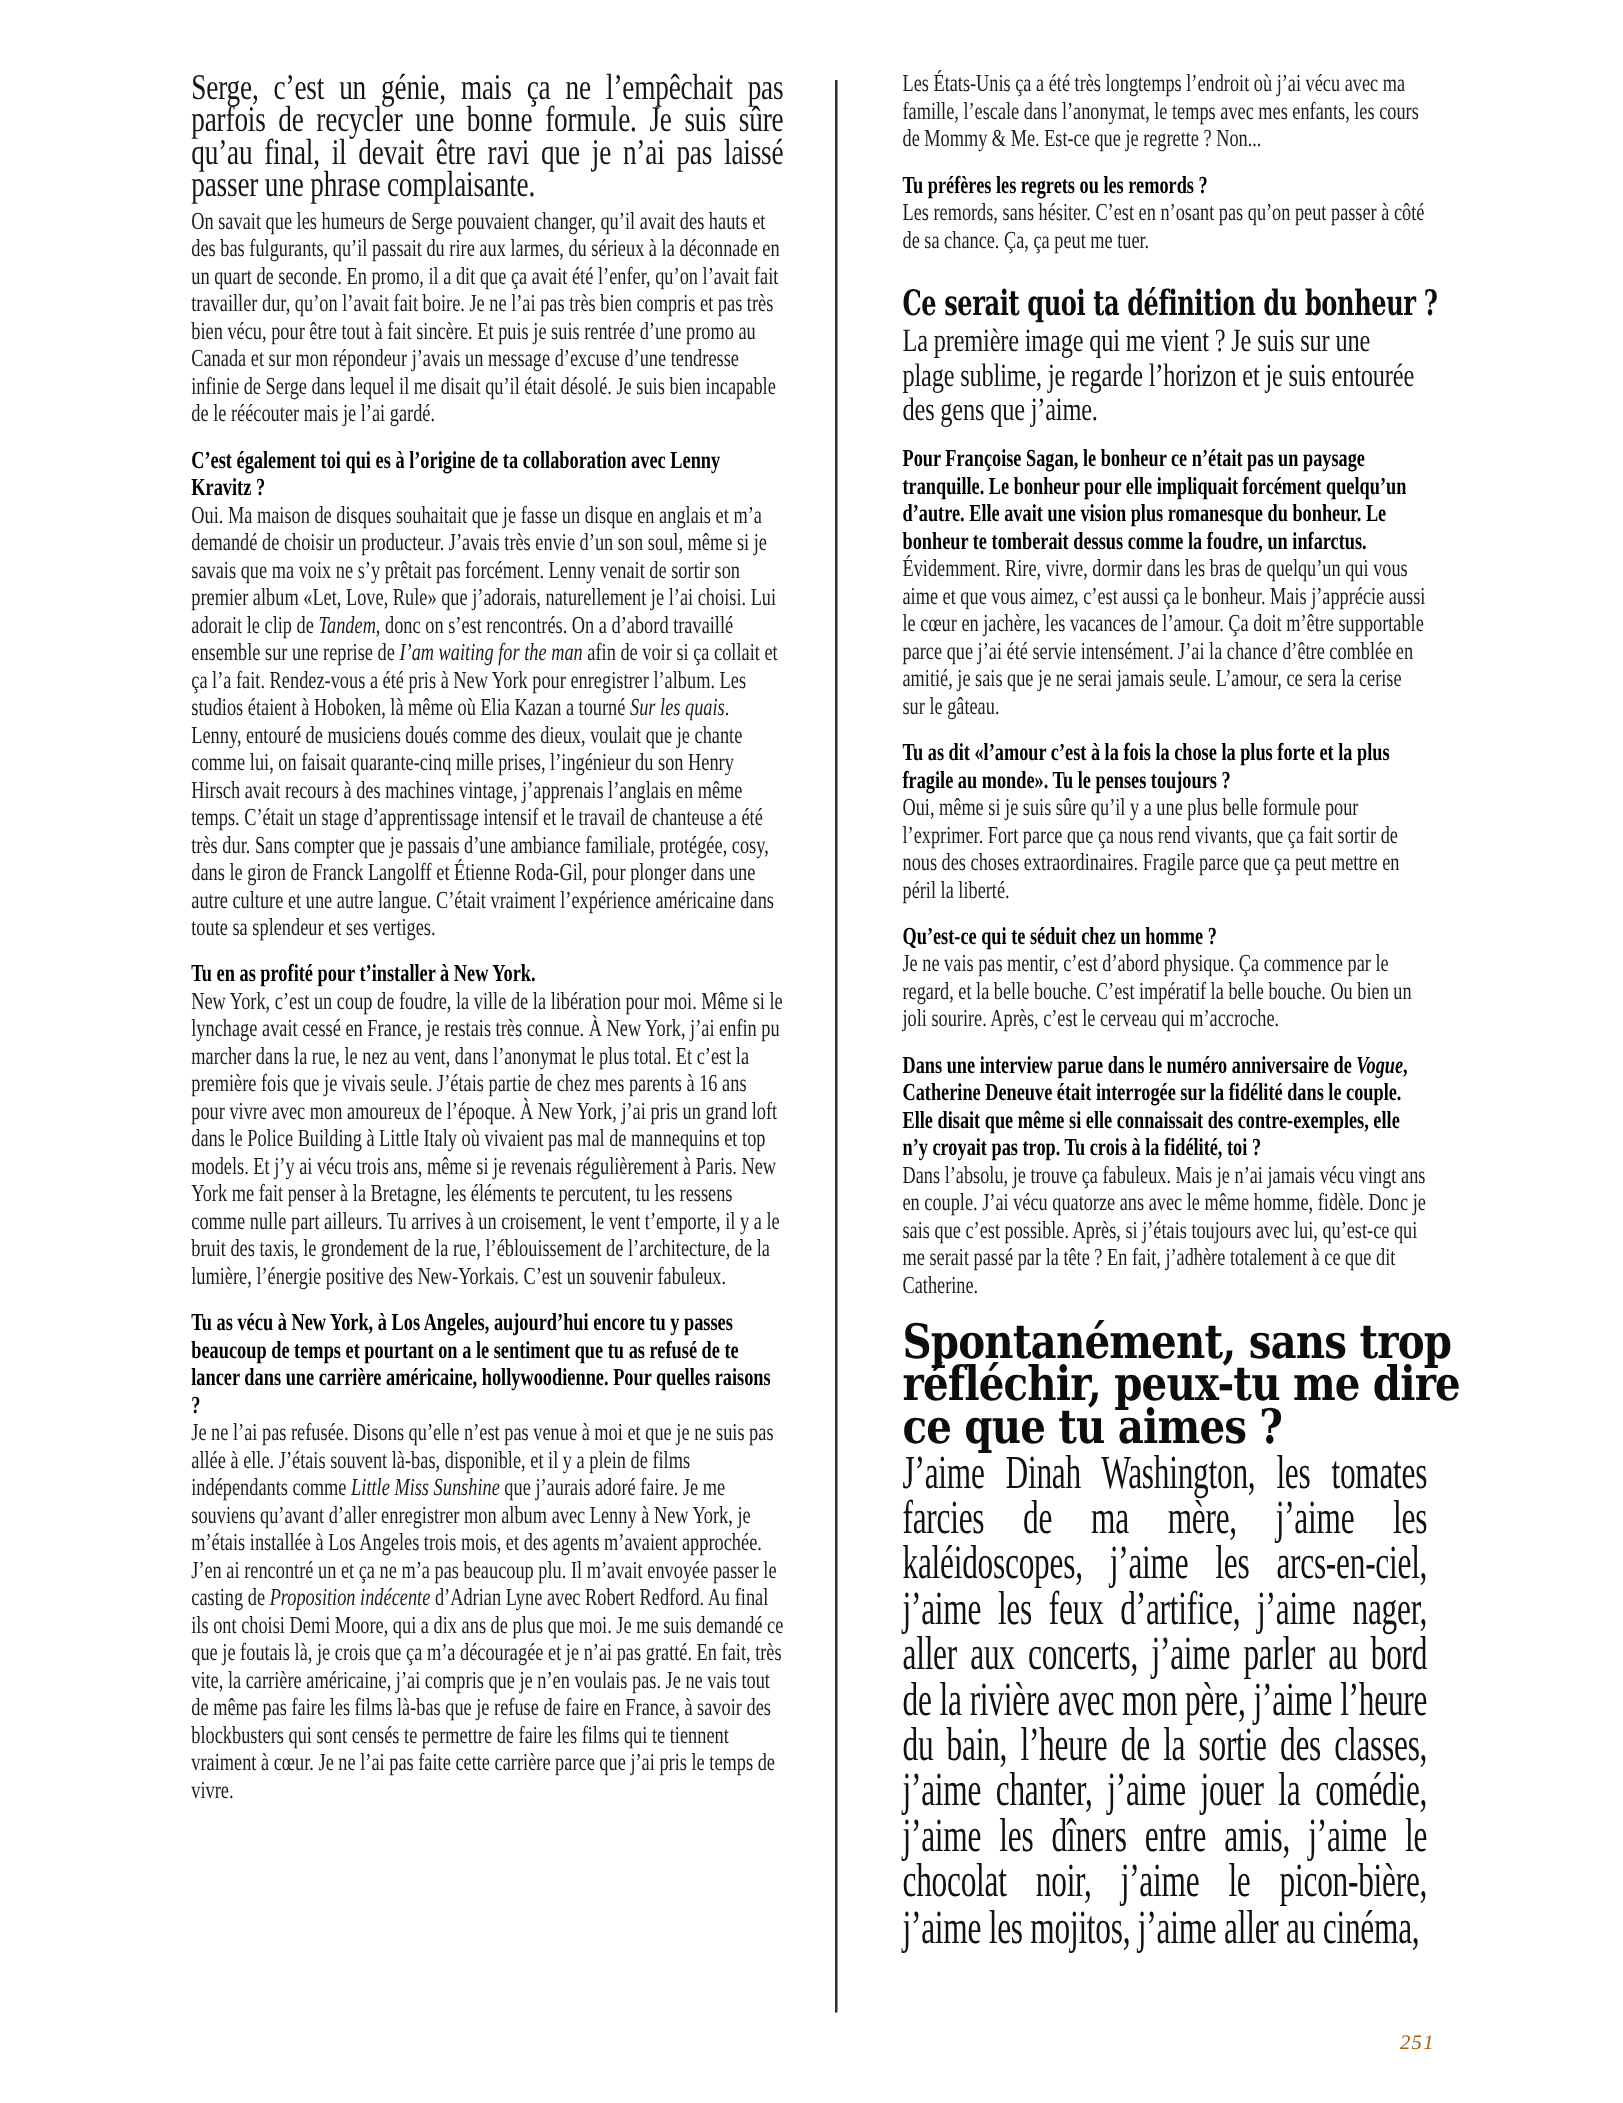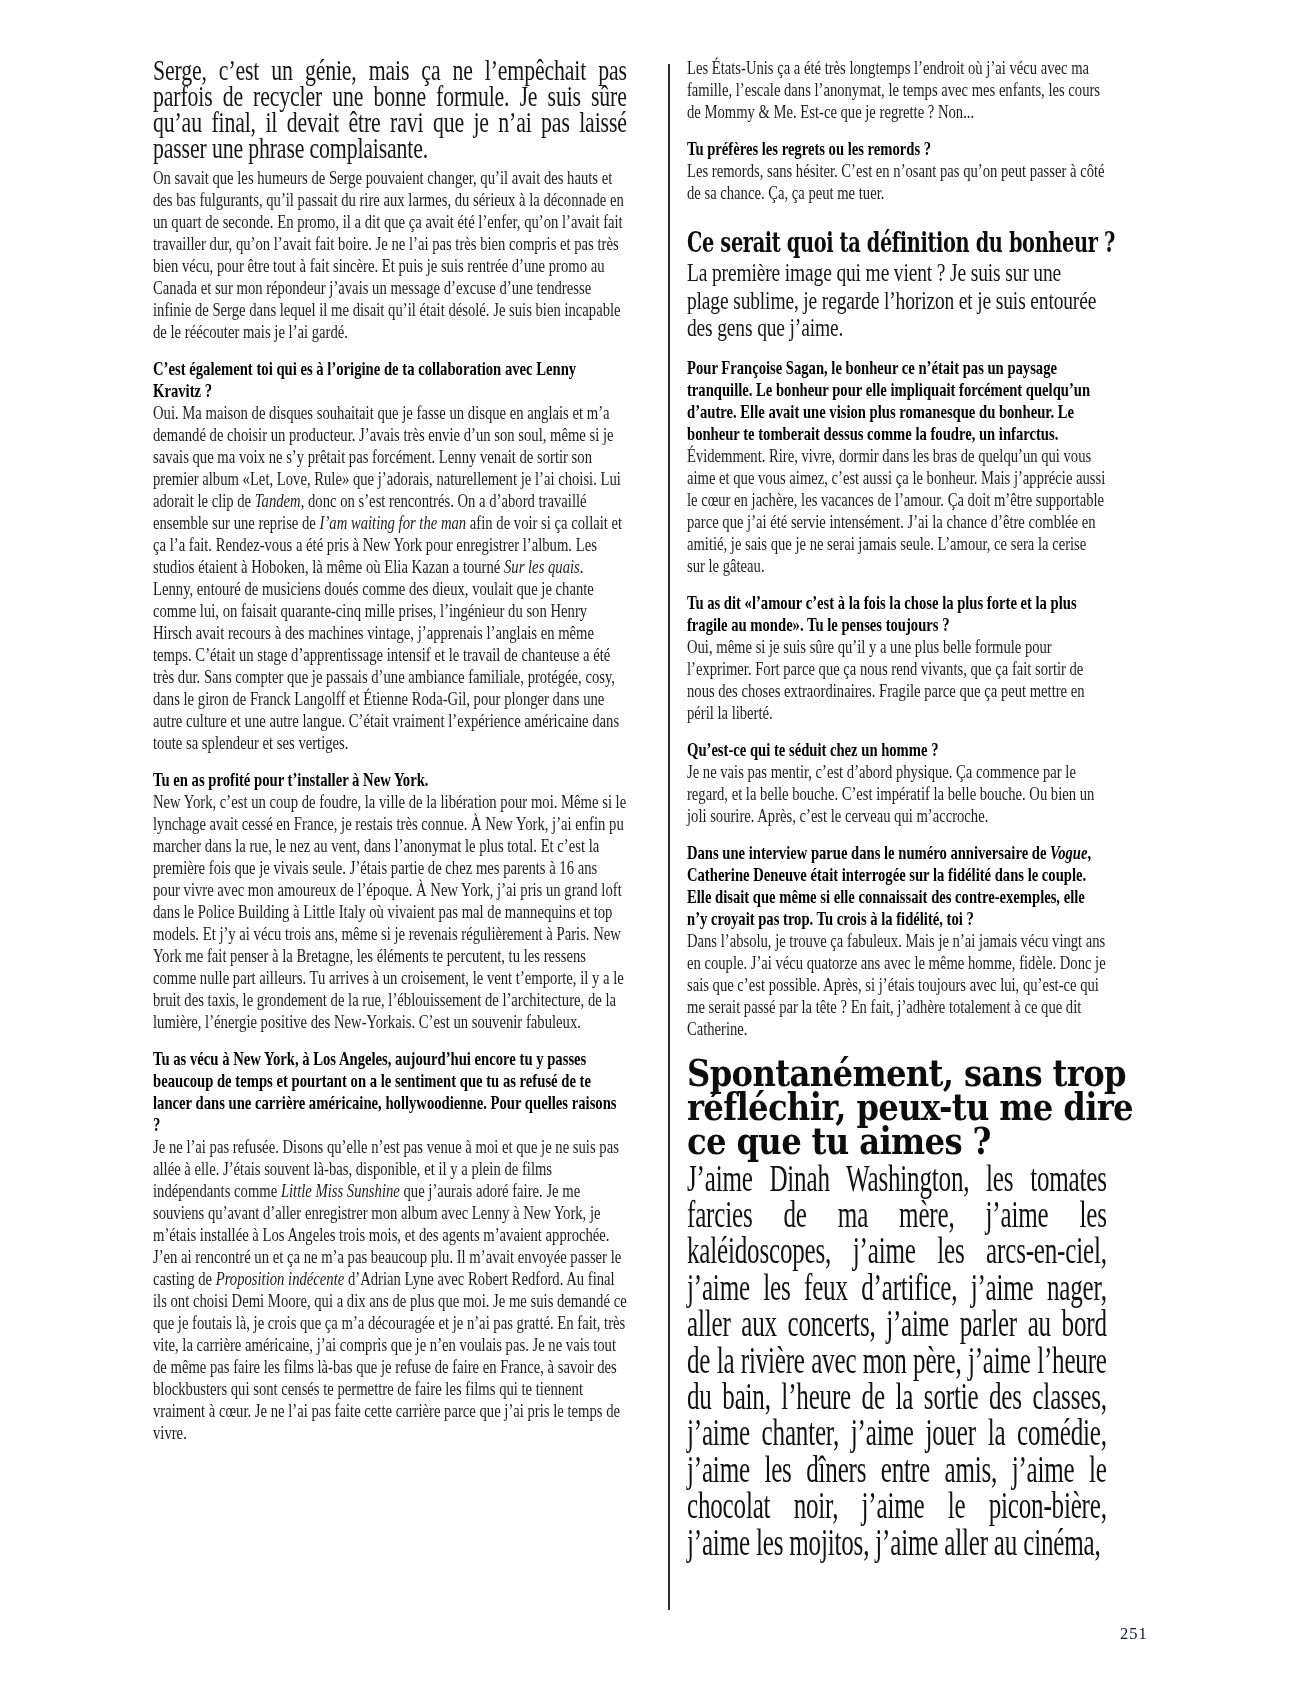--- a/index.html
+++ b/index.html
@@ -8,21 +8,21 @@
     background: #ffffff;
     font-family: "Liberation Serif", serif;
     color: #1d1d1d;
     position: relative;
     overflow: hidden;
   }
   .page { position: absolute; inset: 0; overflow: hidden; }
 
   .col { position: absolute; top: 57px; }
   .col-left  { left: 153px; width: 474px; }
-  .col-right { left: 687px; width: 420px; }
+  .col-right { left: 722px; width: 420px; }
 
   .divider {
     position: absolute;
     left: 668px; top: 64px;
     width: 2px; height: 1546px;
     background: #2e2e2e;
   }
 
   .blk { transform-origin: 0 0; }
   .blk span { white-space: pre-wrap; }
@@ -85,21 +85,22 @@
     font-size: 38px; line-height: 36.4px;
     letter-spacing: -0.3px;
     text-align: justify;
     color: #111;
   }
 
   .page-number {
     position: absolute;
     left: 1120px; top: 1624px;
     font-size: 16.5px; letter-spacing: 1px;
-    color: #0f172a;
+    color: #a16207;
+    font-style: italic;
   }
 </style>
 </head>
 <body>
 
 <div class="page">
   <div class="col col-left">
       <div class="blk intro"><span>Serge, c’est un génie, mais ça ne l’empêchait pas parfois de recycler une bonne formule. Je suis sûre qu’au final, il devait être ravi que je n’ai pas laissé passer une phrase complaisante.</span></div>
       <div class="blk body"><span>On savait que les humeurs de Serge pouvaient changer, qu’il avait des hauts et des bas fulgurants, qu’il passait du rire aux larmes, du sérieux à la déconnade en un quart de seconde. En promo, il a dit que ça avait été l’enfer, qu’on l’avait fait travailler dur, qu’on l’avait fait boire. Je ne l’ai pas très bien compris et pas très bien vécu, pour être tout à fait sincère. Et puis je suis rentrée d’une promo au Canada et sur mon répondeur j’avais un message d’excuse d’une tendresse infinie de Serge dans lequel il me disait qu’il était désolé. Je suis bien incapable de le réécouter mais je l’ai gardé.</span></div>
       <div class="blk question"><span>C’est également toi qui es à l’origine de ta collaboration avec Lenny Kravitz ?</span></div>

